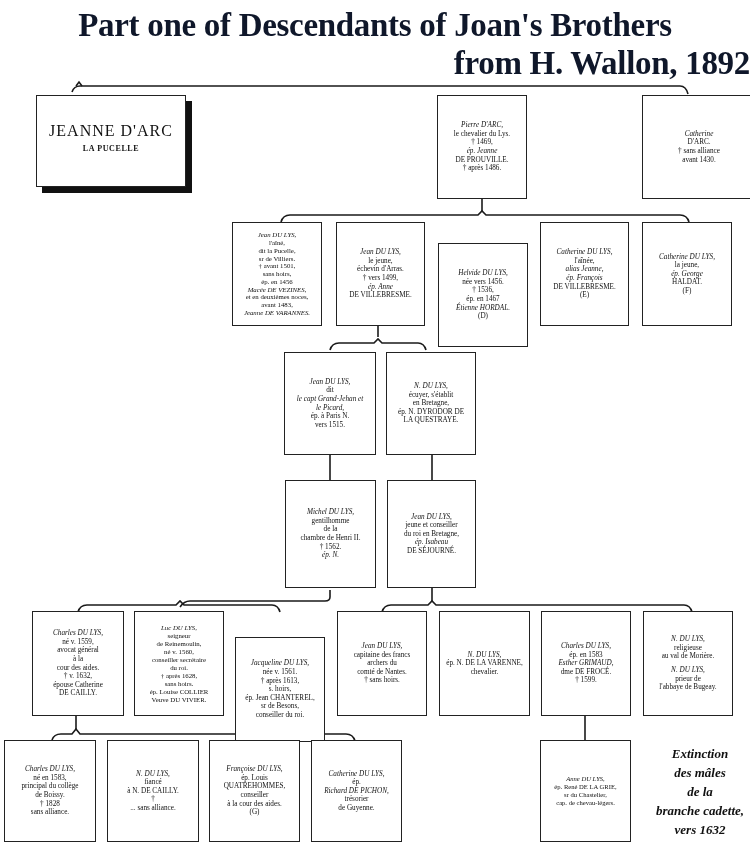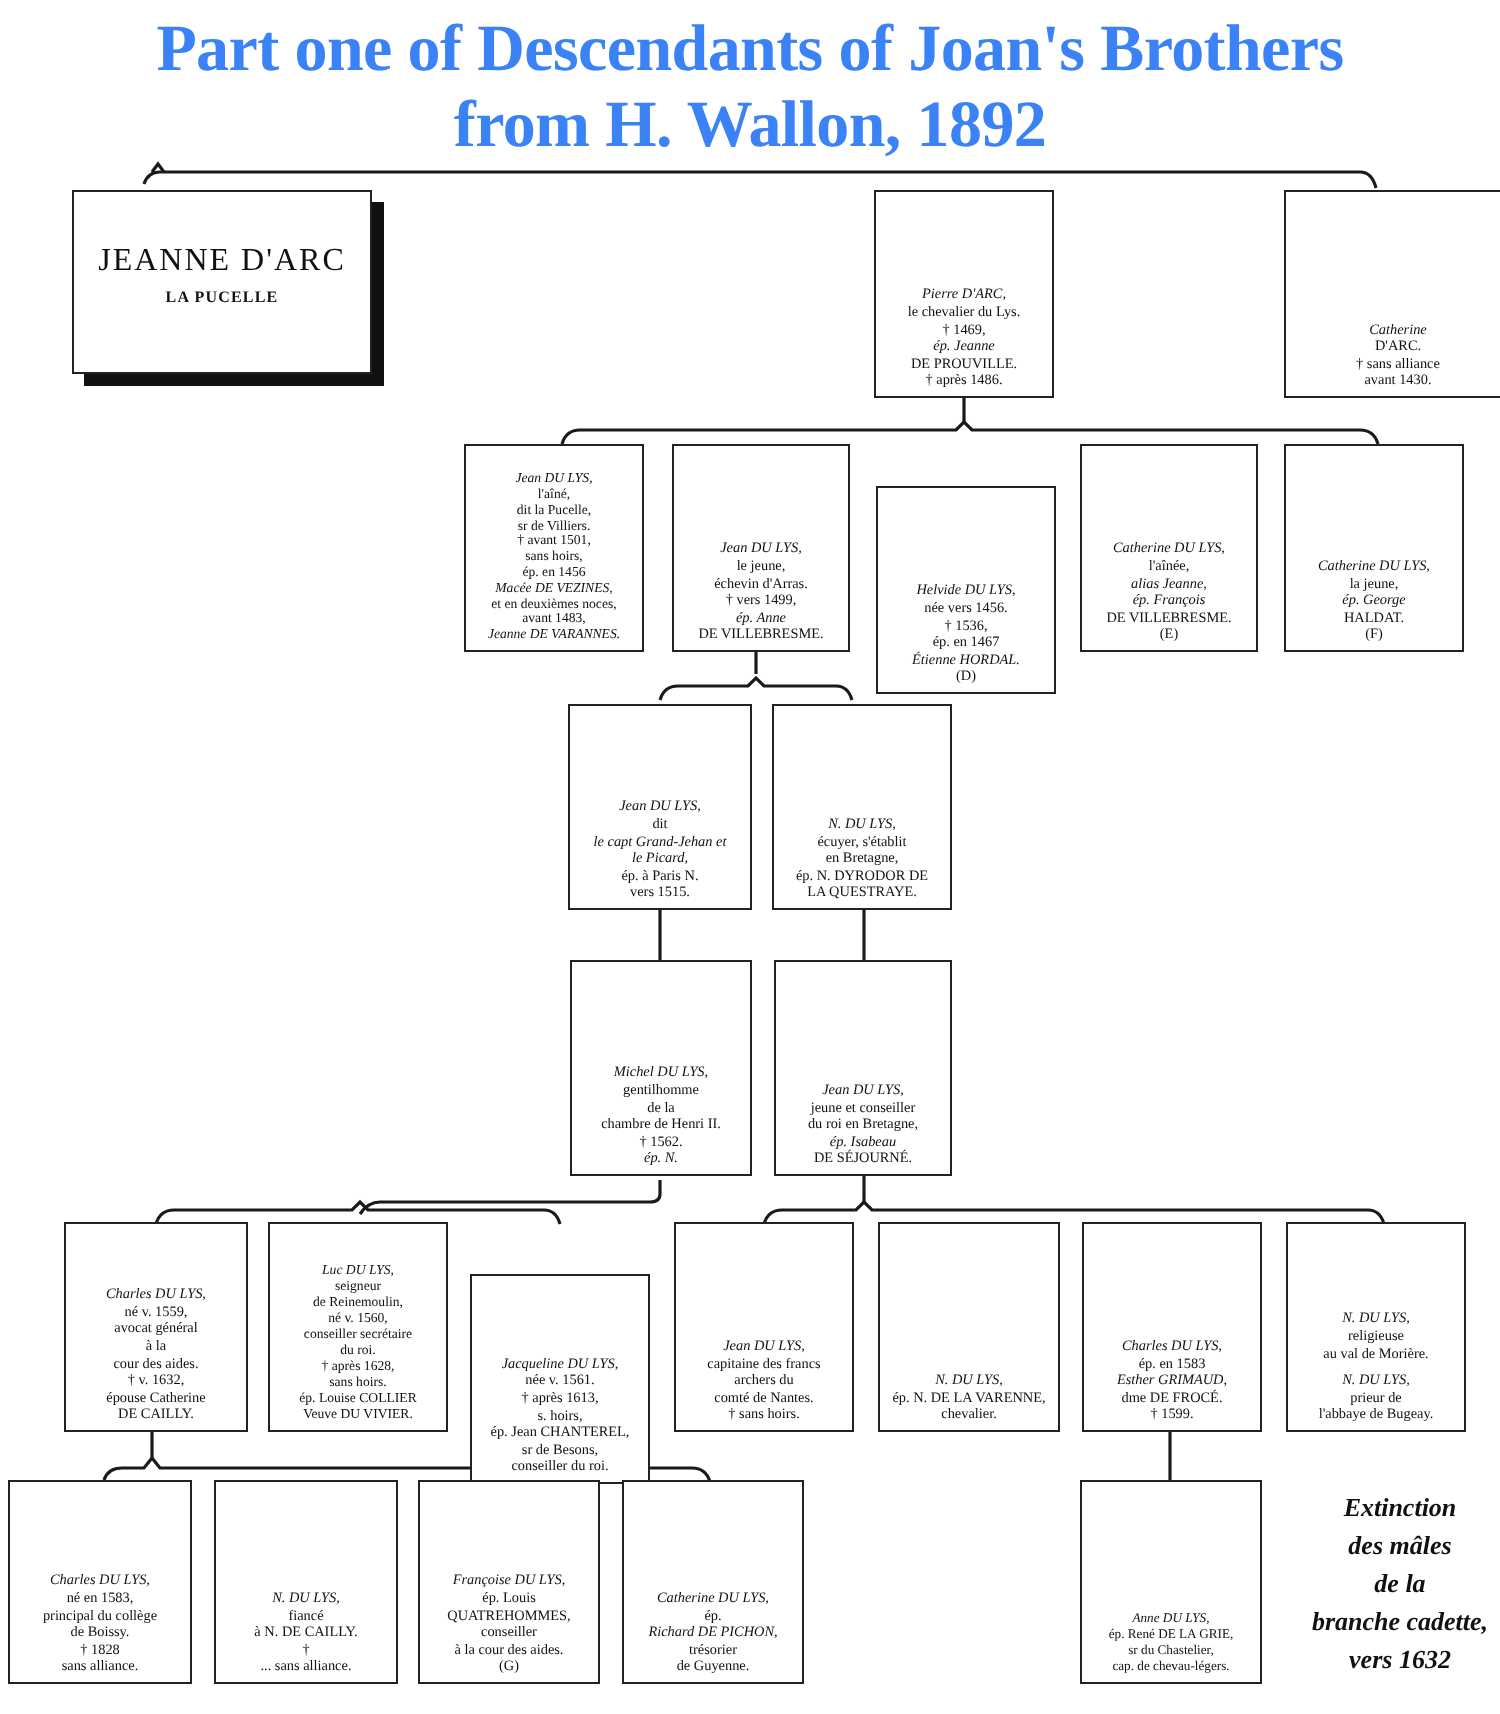--- a/index.html
+++ b/index.html
@@ -1,40 +1,40 @@
 <!DOCTYPE html>
 <html><head>
 <meta charset="utf-8">
 <style>
   html, body { margin:0; padding:0; background:#ffffff; }
   body { width:750px; height:857px; position:relative; overflow:hidden;
          font-family:"Liberation Serif", "DejaVu Serif", serif; color:#111; }
   .title { position:absolute; left:0; width:750px; text-align:center;
            font-family:"Liberation Serif", serif; font-weight:bold;
-           font-size:33px; line-height:38px; letter-spacing:-0.3px; color:#3b82f6; }
+           font-size:33px; line-height:38px; letter-spacing:-0.3px; color:#0f172a; }
   .box { position:absolute; background:#fff; border:1.6px solid #222;
          box-sizing:border-box; display:flex; flex-direction:column;
-         justify-content:flex-end; align-items:center; text-align:center;
+         justify-content:center; align-items:center; text-align:center;
          font-size:7.2px; line-height:8.6px; padding:3px 2px; }
   .box .l { display:block; white-space:nowrap; }
   .box .l.i { font-style:italic; }
   .jeanne { position:absolute; left:36px; top:95px; width:150px; height:92px;
             background:#fff; border:1.5px solid #222; box-sizing:border-box;
             box-shadow:6px 6px 0 #111; text-align:center; }
   .jeanne .n { margin-top:26px; font-size:16px; letter-spacing:1px; }
   .jeanne .s { margin-top:4px; font-size:8px; font-weight:bold; letter-spacing:0.6px; }
   svg.lines { position:absolute; left:0; top:0; }
   .note { position:absolute; left:645px; top:744px; width:110px; text-align:center;
           font-style:italic; font-weight:bold; font-size:13px; line-height:19px; }
 </style>
 </head>
 <body>
 
 <div class="title" style="top:6px;">Part one of Descendants of Joan's Brothers</div>
-<div class="title" style="top:44px;">from H. Wallon, 1892</div>
+<div class="title" style="top:44px;text-align:right;">from H. Wallon, 1892</div>
 
 <svg class="lines" width="750" height="857">
   <g fill="none" stroke="#1a1a1a" stroke-width="1.6">
 
     <path d="M72 92 Q74 86 80 86 L680 86 Q686 86 688 94"></path>
     <path d="M76 86 l3 -4 l3 4"></path>
 
     <line x1="482" y1="198" x2="482" y2="212"></line>
     <path d="M281 222 Q283 215 290 215 L478 215 L482 211 L486 215 L680 215 Q687 215 689 222"></path>
 

